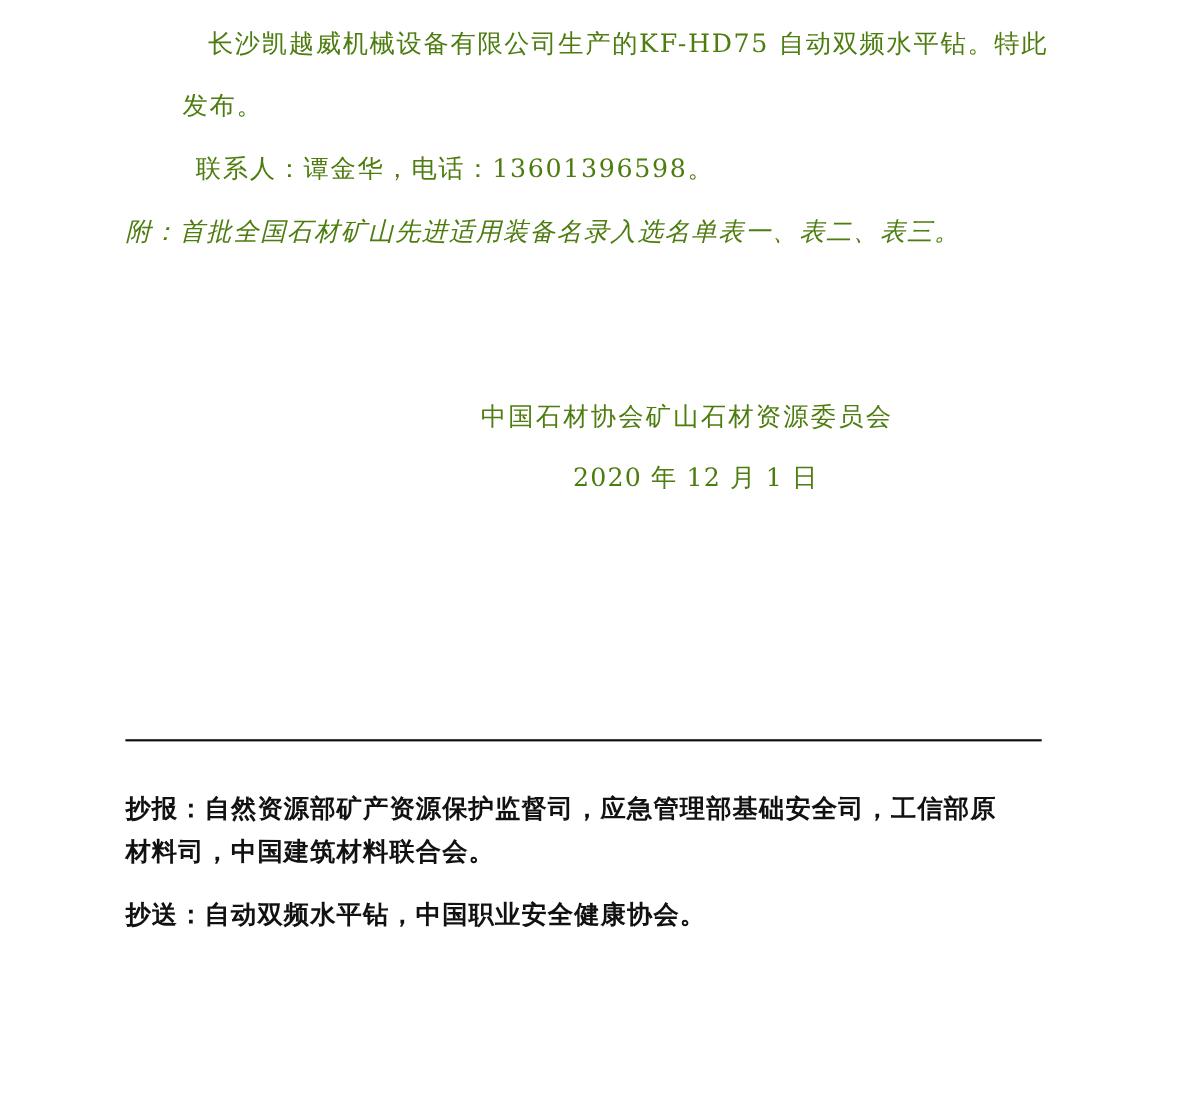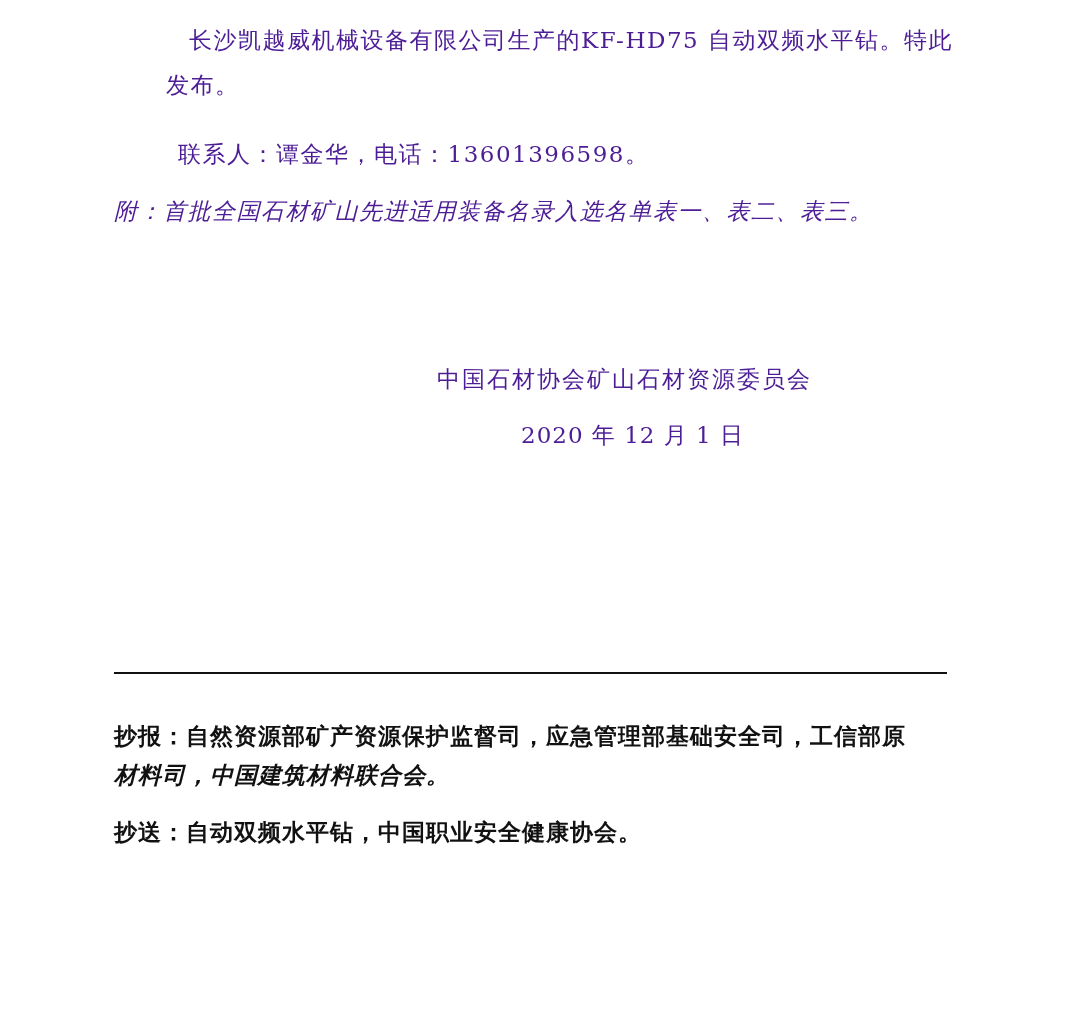--- a/index.html
+++ b/index.html
@@ -18,43 +18,43 @@
     .line {
       position: absolute;
       white-space: nowrap;
       font-size: 23px;
       line-height: 30px;
       letter-spacing: 1.5px;
     }
     .body-font {
       font-family: "DejaVu Serif", "Liberation Serif", serif;
       font-weight: normal;
-      color: #4c1d95;
+      color: #4d7c0f;
     }
     .bold-font {
       font-family: "DejaVu Sans", "Liberation Sans", sans-serif;
       font-weight: bold;
       color: #111;
     }
     #p1a { left: 189px; top: 25px; }
-    #p1b { left: 166px; top: 70px; }
+    #p1b { left: 166px; top: 82px; }
     #p2  { left: 166px; top: 139px; margin-left: 12px; }
     #p3  { left: 114px; top: 196px; font-style: italic; }
     #sig-org  { left: 437px; top: 364px; letter-spacing: 2px; text-align: center; }
     #sig-date { left: 521px; top: 420px; letter-spacing: 1px; }
     #rule {
       position: absolute;
       left: 114px;
       top: 672px;
       width: 833px;
       height: 0;
       border-top: 2px solid #111;
     }
     #cc1a { left: 114px; top: 721px; letter-spacing: 1px; }
-    #cc1b { left: 114px; top: 760px; letter-spacing: 1px; font-style: italic; }
+    #cc1b { left: 114px; top: 760px; letter-spacing: 1px; }
     #cc2  { left: 114px; top: 817px; letter-spacing: 1px; }
   </style>
 </head>
 <body>
 
 <div>
 
   <div>
     <div id="p1a" class="line body-font">长沙凯越威机械设备有限公司生产的KF-HD75 自动双频水平钻。特此</div>
     <div id="p1b" class="line body-font">发布。</div>

